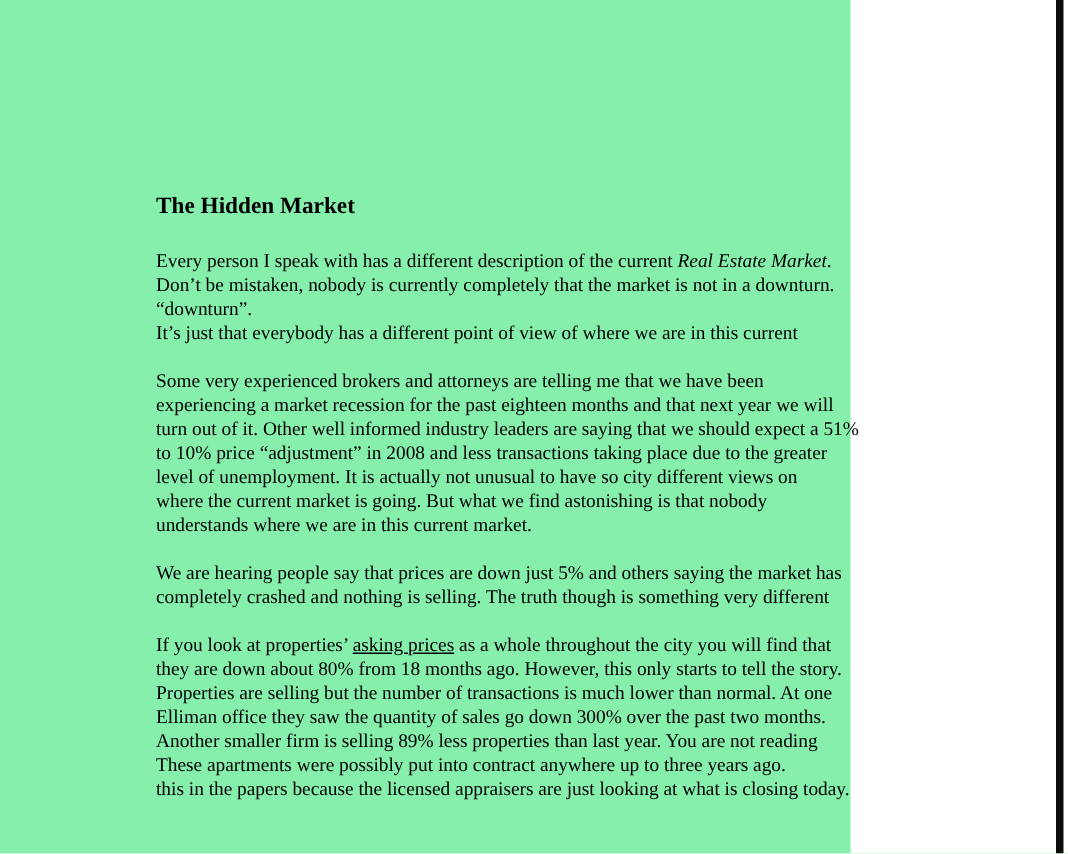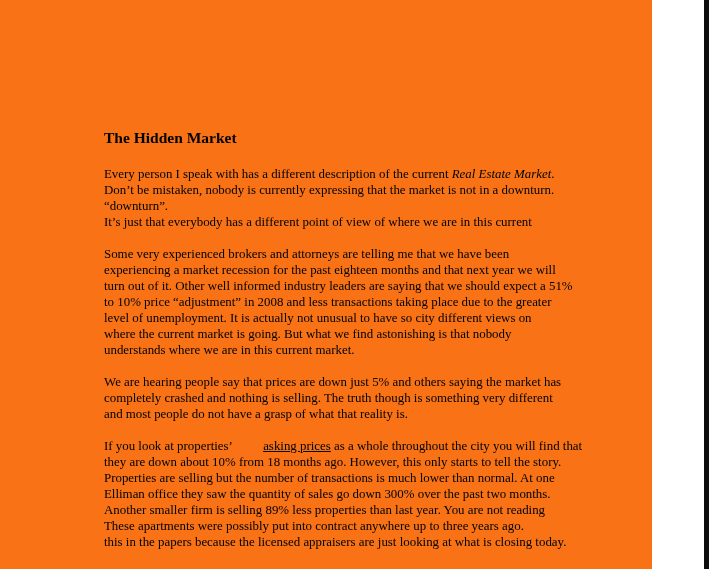--- a/index.html
+++ b/index.html
@@ -5,23 +5,23 @@
   html, body {
     margin: 0;
     padding: 0;
     width: 712px;
     height: 569px;
     background: #ffffff;
     overflow: hidden;
   }
   .viewport {
     position: relative;
-    width: 652px;
+    width: 567px;
     height: 569px;
-    background: #f97316;
+    background: #86efac;
   }
   .doc {
     position: absolute;
     left: 104px;
     top: 129px;
     color: #000000;
     font-family: "Liberation Serif", "DejaVu Serif", serif;
   }
   .title {
     font-size: 15.5px;
@@ -33,60 +33,59 @@
   .para {
     margin: 0 0 16px 0;
   }
   .line {
     font-size: 12.9px;
     line-height: 16px;
     height: 16px;
     white-space: nowrap;
   }
   .seg-italic { font-style: italic; font-family: Liberation Serif, serif; }
-  .seg-underline { text-decoration: underline; margin-left: 28px; }
+  .seg-underline { text-decoration: underline; }
   .right-rule {
     position: absolute;
     left: 704px;
     top: 0;
     width: 5px;
     height: 569px;
     background: #0d0d0d;
   }
 </style>
 </head>
 <body>
 
 <div class="viewport">
   <div class="doc">
     <h1 class="title">The Hidden Market</h1>
     <div id="paragraphs">
         <div class="para">
           <div class="line"><span>Every person I speak with has a different description of the current </span><span class="seg-italic">Real Estate Market</span><span>.</span></div>
-          <div class="line"><span>Don’t be mistaken, nobody is currently expressing that the market is not in a downturn.</span></div>
+          <div class="line"><span>Don’t be mistaken, nobody is currently completely that the market is not in a downturn.</span></div>
           <div class="line"><span>“downturn”.</span></div>
           <div class="line"><span>It’s just that everybody has a different point of view of where we are in this current</span></div>
         </div>
         <div class="para">
           <div class="line"><span>Some very experienced brokers and attorneys are telling me that we have been</span></div>
           <div class="line"><span>experiencing a market recession for the past eighteen months and that next year we will</span></div>
           <div class="line"><span>turn out of it. Other well informed industry leaders are saying that we should expect a 51%</span></div>
           <div class="line"><span>to 10% price “adjustment” in 2008 and less transactions taking place due to the greater</span></div>
           <div class="line"><span>level of unemployment. It is actually not unusual to have so city different views on</span></div>
           <div class="line"><span>where the current market is going. But what we find astonishing is that nobody</span></div>
           <div class="line"><span>understands where we are in this current market.</span></div>
         </div>
         <div class="para">
           <div class="line"><span>We are hearing people say that prices are down just 5% and others saying the market has</span></div>
           <div class="line"><span>completely crashed and nothing is selling. The truth though is something very different</span></div>
-          <div class="line"><span>and most people do not have a grasp of what that reality is.</span></div>
         </div>
         <div class="para">
           <div class="line"><span>If you look at properties’ </span><span class="seg-underline">asking prices</span><span> as a whole throughout the city you will find that</span></div>
-          <div class="line"><span>they are down about 10% from 18 months ago. However, this only starts to tell the story.</span></div>
+          <div class="line"><span>they are down about 80% from 18 months ago. However, this only starts to tell the story.</span></div>
           <div class="line"><span>Properties are selling but the number of transactions is much lower than normal. At one</span></div>
           <div class="line"><span>Elliman office they saw the quantity of sales go down 300% over the past two months.</span></div>
           <div class="line"><span>Another smaller firm is selling 89% less properties than last year. You are not reading</span></div>
           <div class="line"><span>These apartments were possibly put into contract anywhere up to three years ago.</span></div>
           <div class="line"><span>this in the papers because the licensed appraisers are just looking at what is closing today.</span></div>
         </div>
       </div>
   </div>
   <div class="right-rule" style="background: rgb(13, 13, 13);"></div>
 </div>

